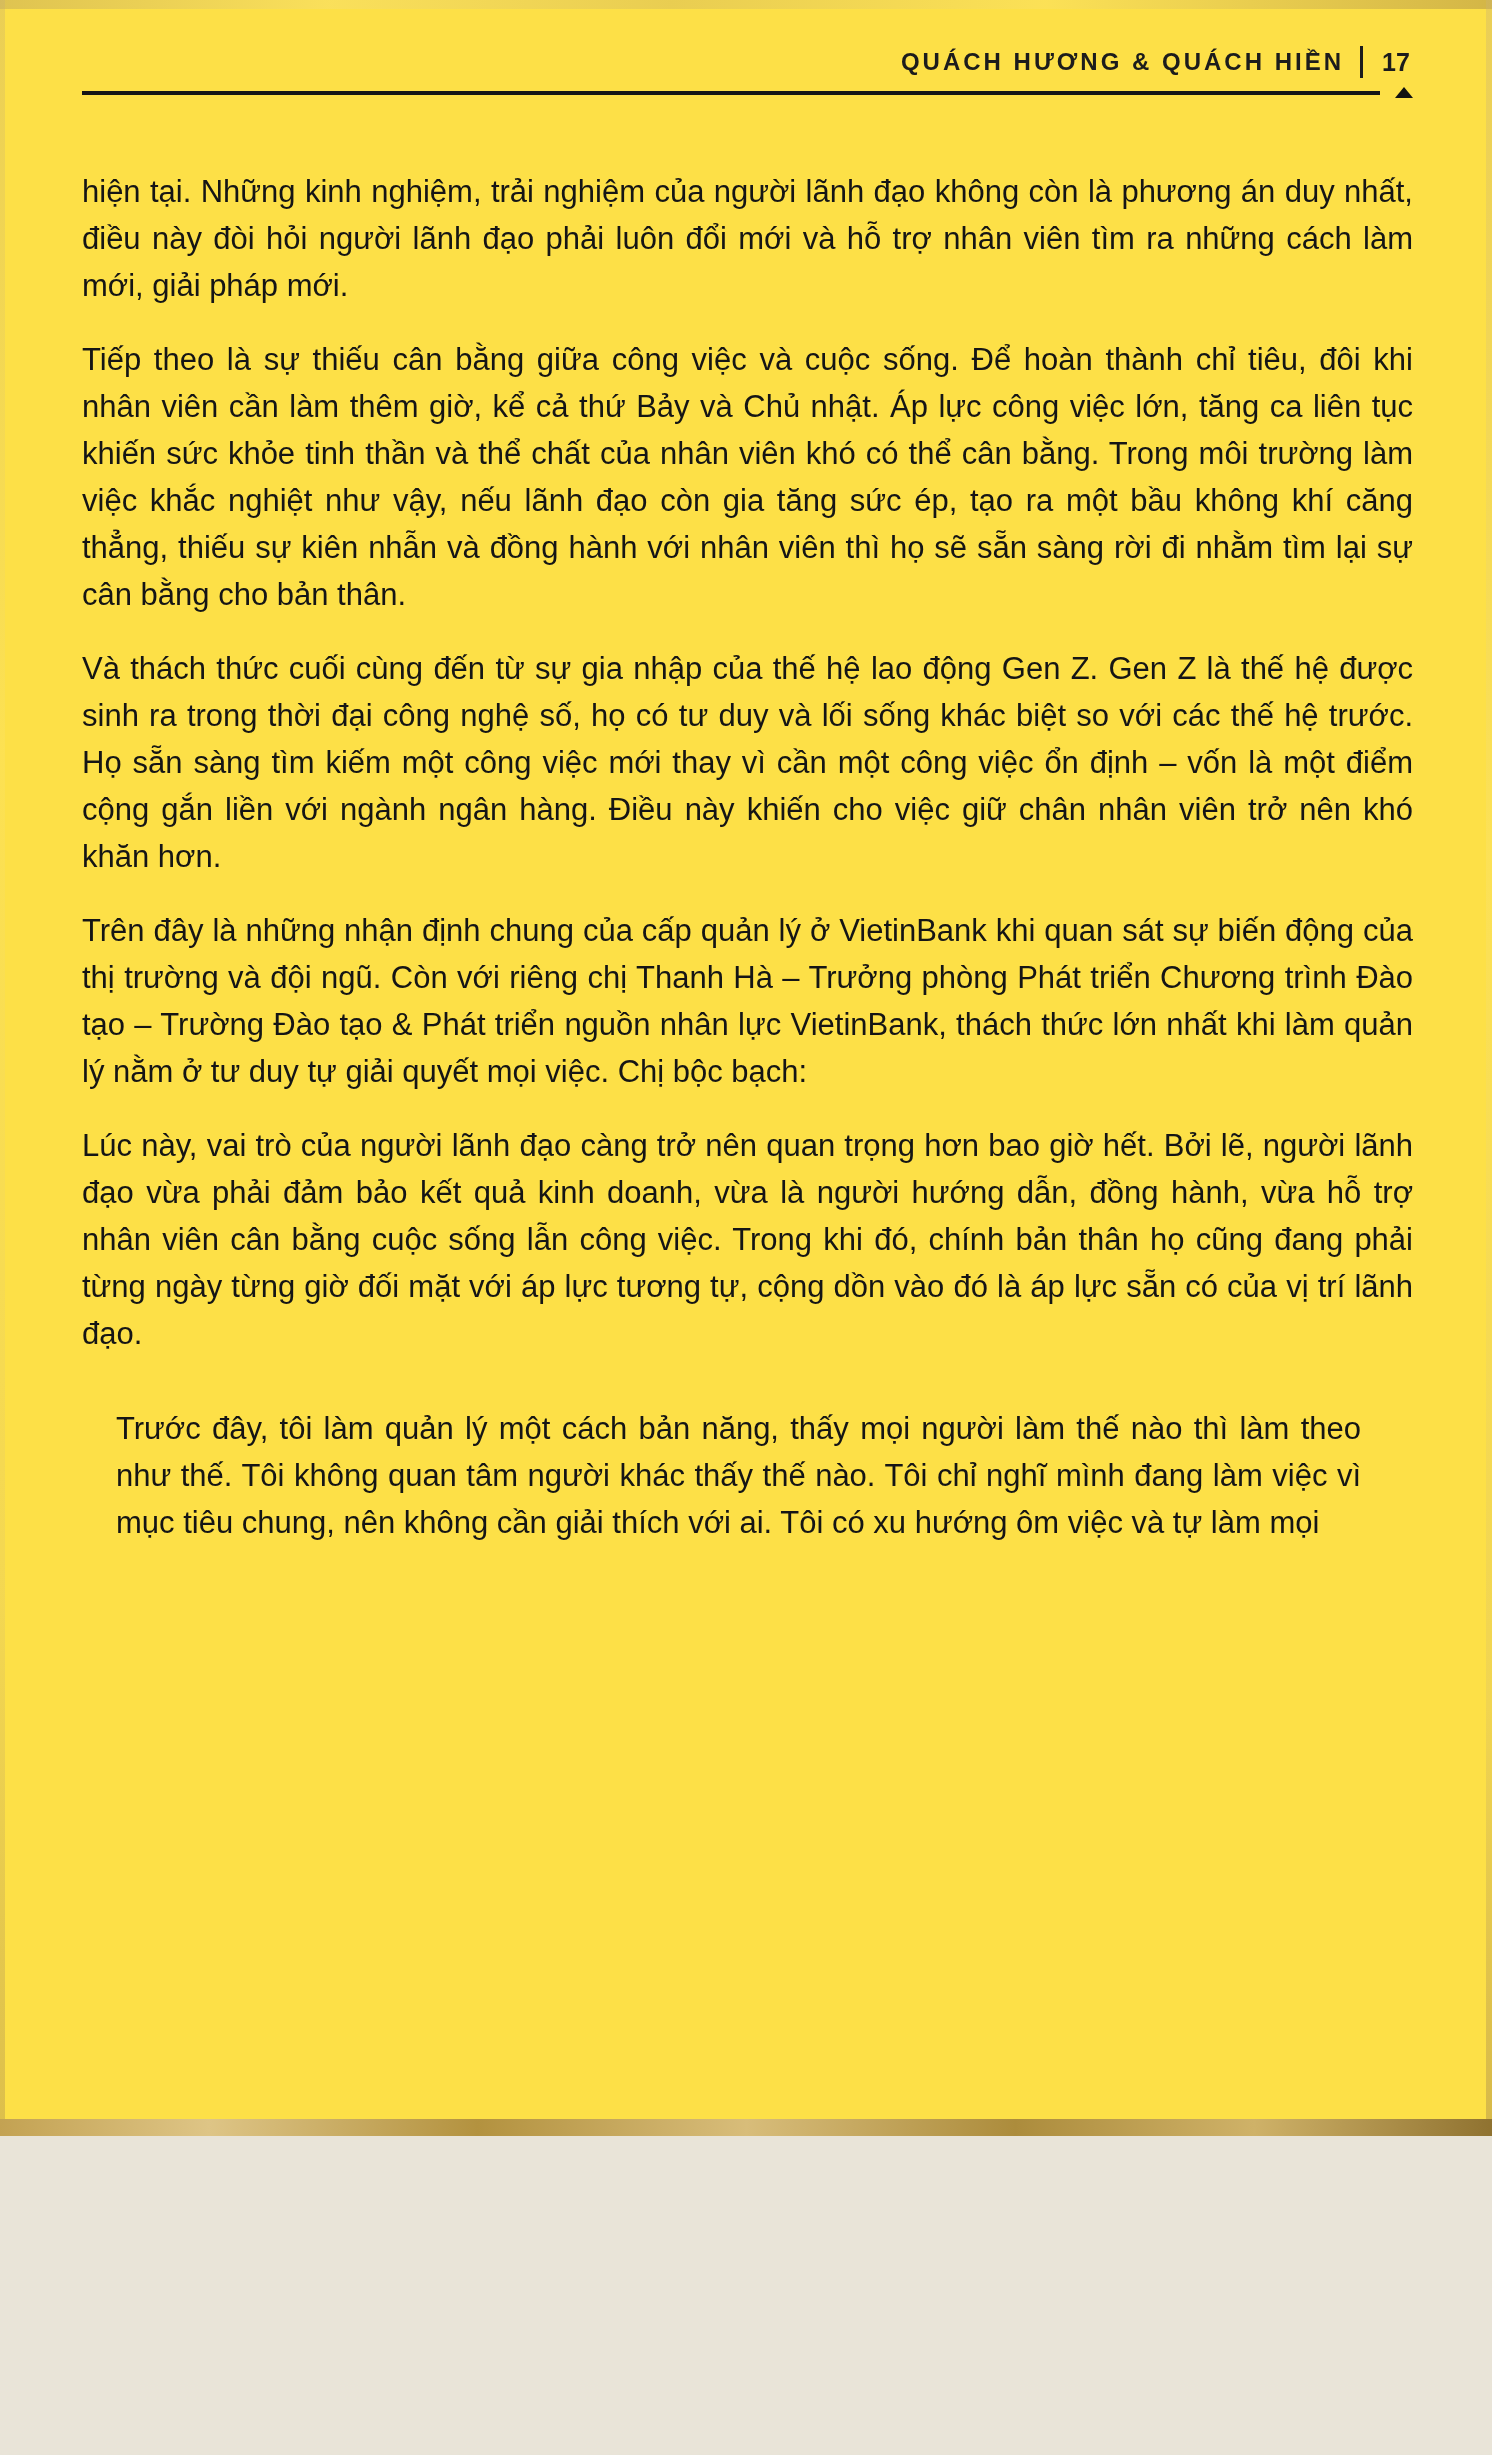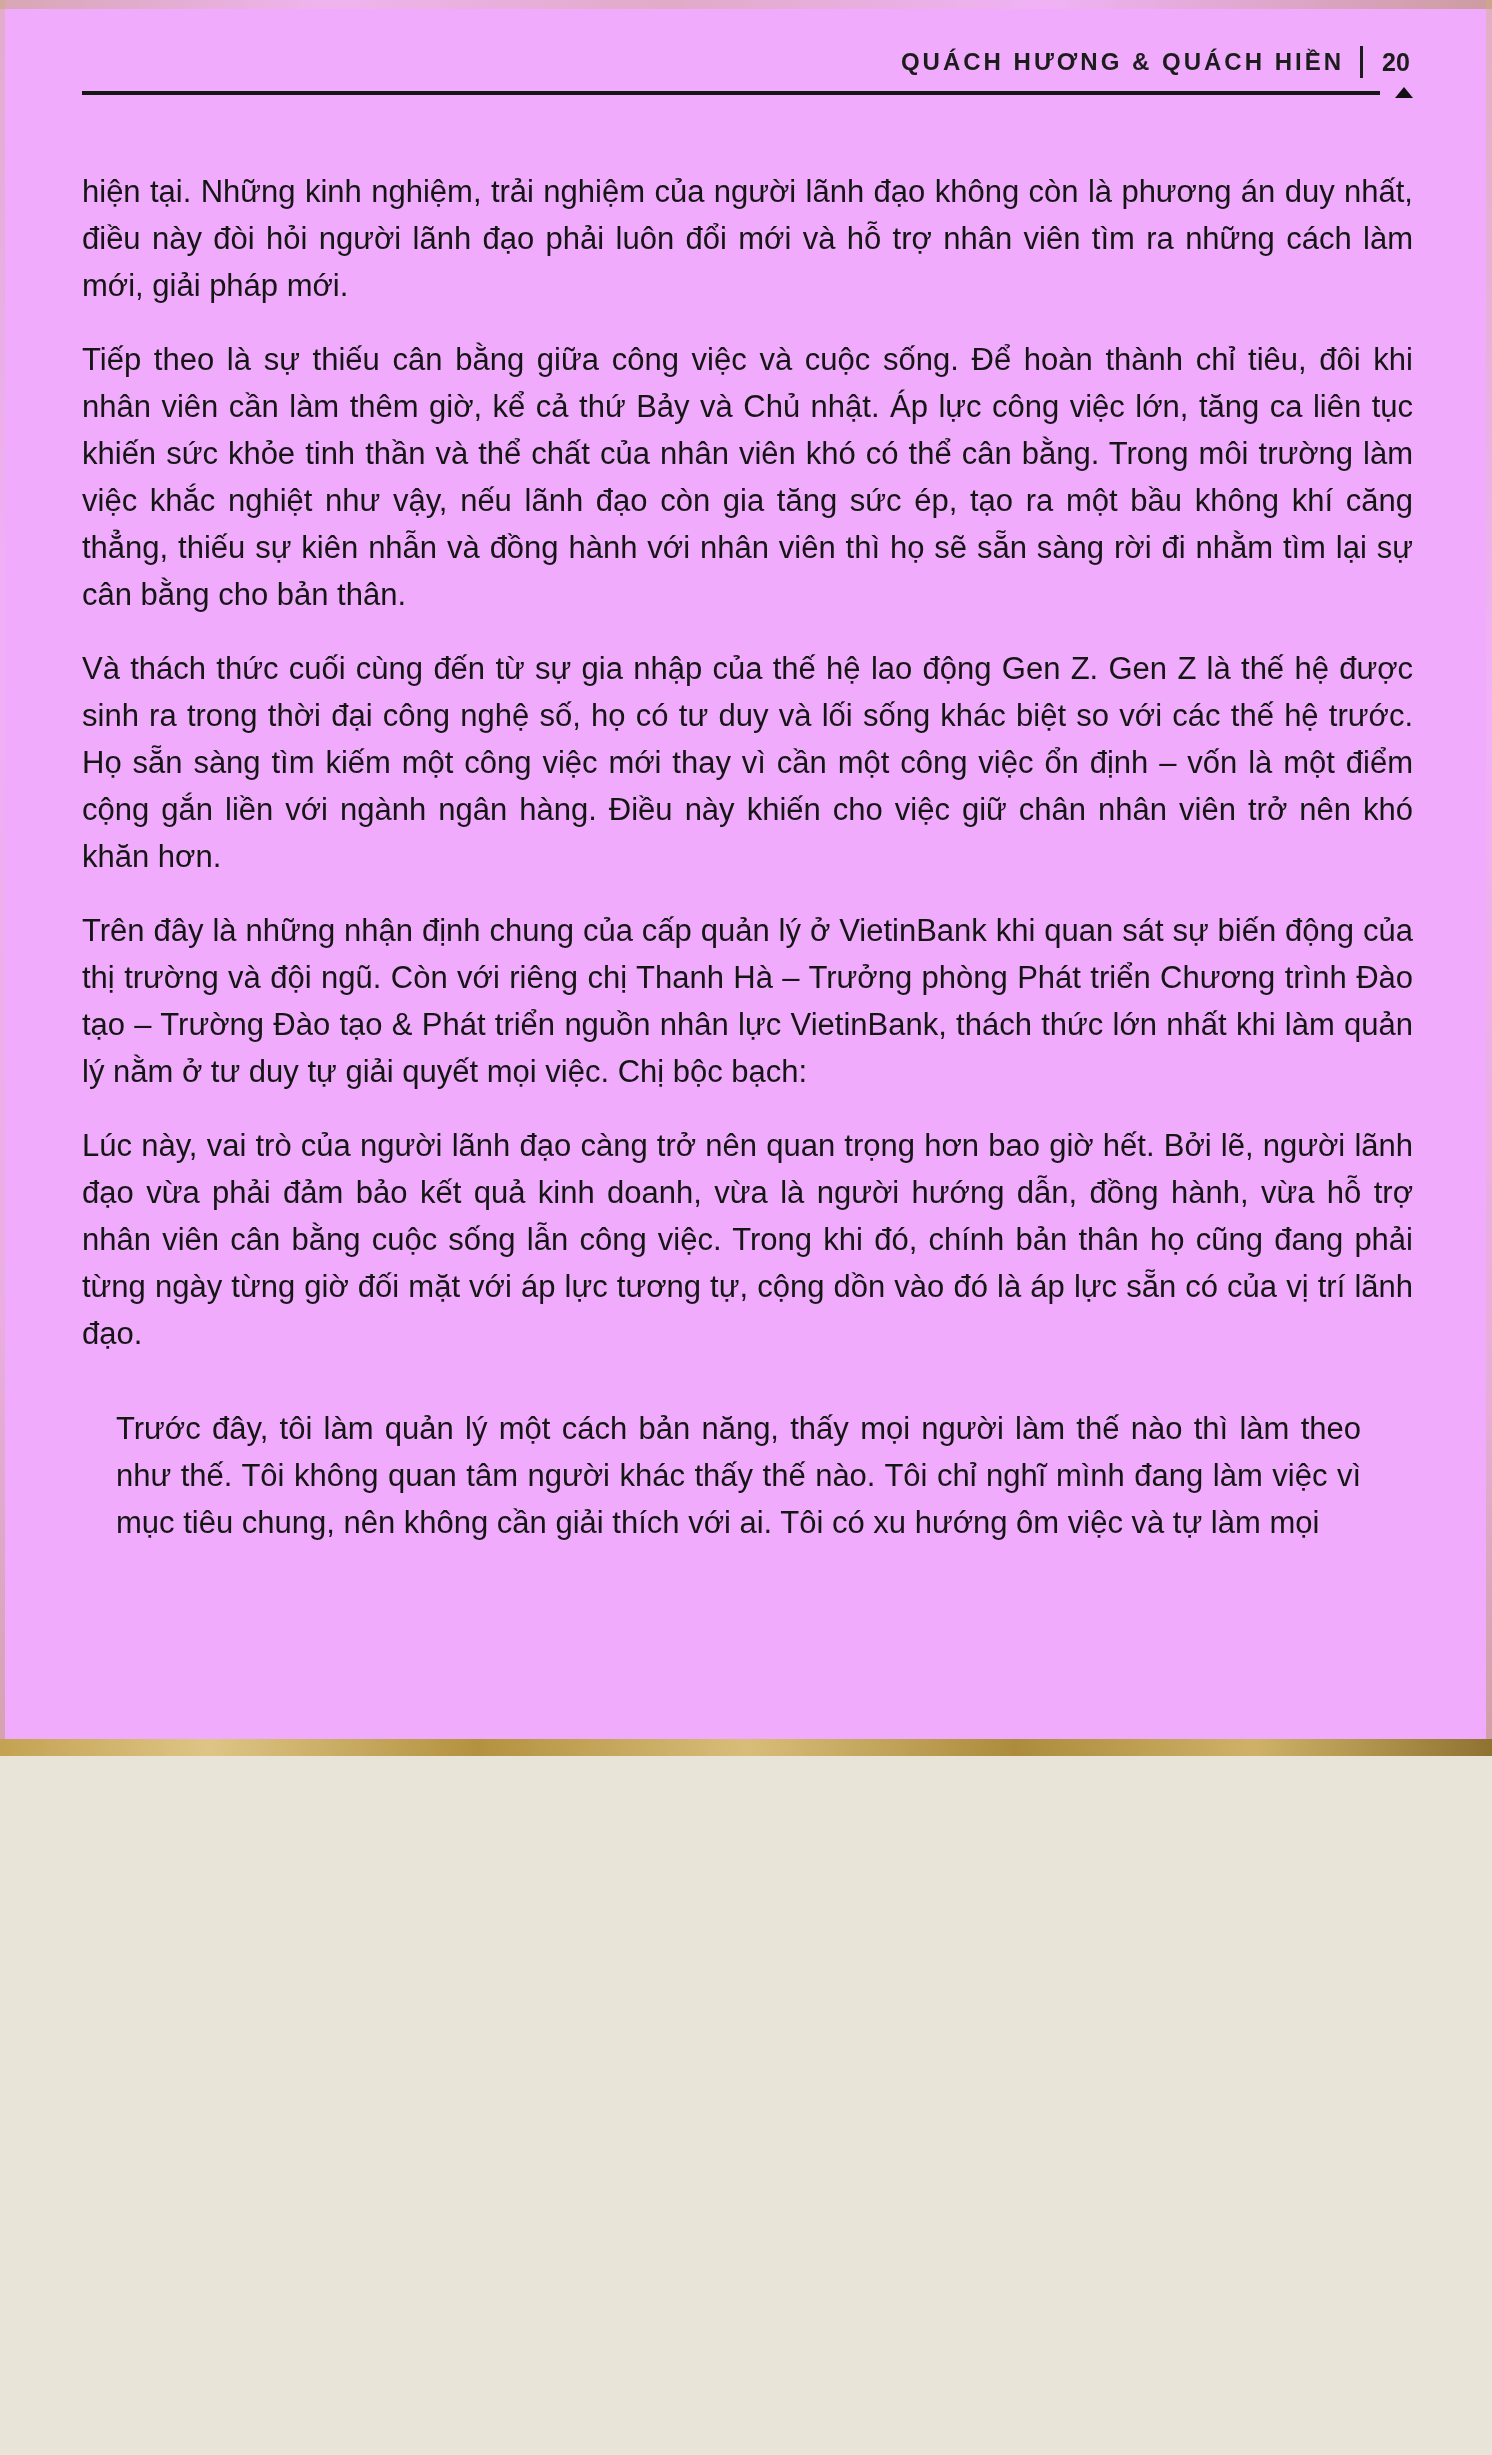--- a/index.html
+++ b/index.html
@@ -3,23 +3,23 @@
 <meta charset="utf-8">
 <style>
   html, body {
     margin: 0;
     padding: 0;
     background: #e9e4d8;
   }
   .page {
     position: relative;
     width: 1493px;
-    height: 1756px;
+    height: 2136px;
     margin: 0 auto;
-    background: #f0abfc;
+    background: #fde047;
     font-family: "Liberation Sans", sans-serif;
     overflow: hidden;
     box-sizing: border-box;
   }
   
   .edge-top {
     position: absolute; top: 0; left: 0; right: 0; height: 9px;
     background: linear-gradient(90deg,
       rgba(186,160,92,.45), rgba(235,222,180,.18) 22%,
       rgba(196,170,100,.35) 45%, rgba(240,230,195,.12) 70%,
@@ -123,21 +123,21 @@
   <div class="edge-left"></div>
   <div class="edge-right"></div>
   <div class="edge-bottom"></div>
 
   <div class="inner">
 
     <header>
       <div class="header-row">
         <span class="header-authors">QUÁCH HƯƠNG &amp; QUÁCH HIỀN</span>
         <span class="header-divider"></span>
-        <span class="header-pagenum">20</span>
+        <span class="header-pagenum">17</span>
       </div>
       <div class="rule-row">
         <div class="header-rule"></div>
         <div class="triangle"></div>
       </div>
     </header>
 
     <main class="body-text">
       <p>hiện tại. Những kinh nghiệm, trải nghiệm của người lãnh đạo không còn là phương án duy nhất, điều này đòi hỏi người lãnh đạo phải luôn đổi mới và hỗ trợ nhân viên tìm ra những cách làm mới, giải pháp mới.</p>
       <p>Tiếp theo là sự thiếu cân bằng giữa công việc và cuộc sống. Để hoàn thành chỉ tiêu, đôi khi nhân viên cần làm thêm giờ, kể cả thứ Bảy và Chủ nhật. Áp lực công việc lớn, tăng ca liên tục khiến sức khỏe tinh thần và thể chất của nhân viên khó có thể cân bằng. Trong môi trường làm việc khắc nghiệt như vậy, nếu lãnh đạo còn gia tăng sức ép, tạo ra một bầu không khí căng thẳng, thiếu sự kiên nhẫn và đồng hành với nhân viên thì họ sẽ sẵn sàng rời đi nhằm tìm lại sự cân bằng cho bản thân.</p>

